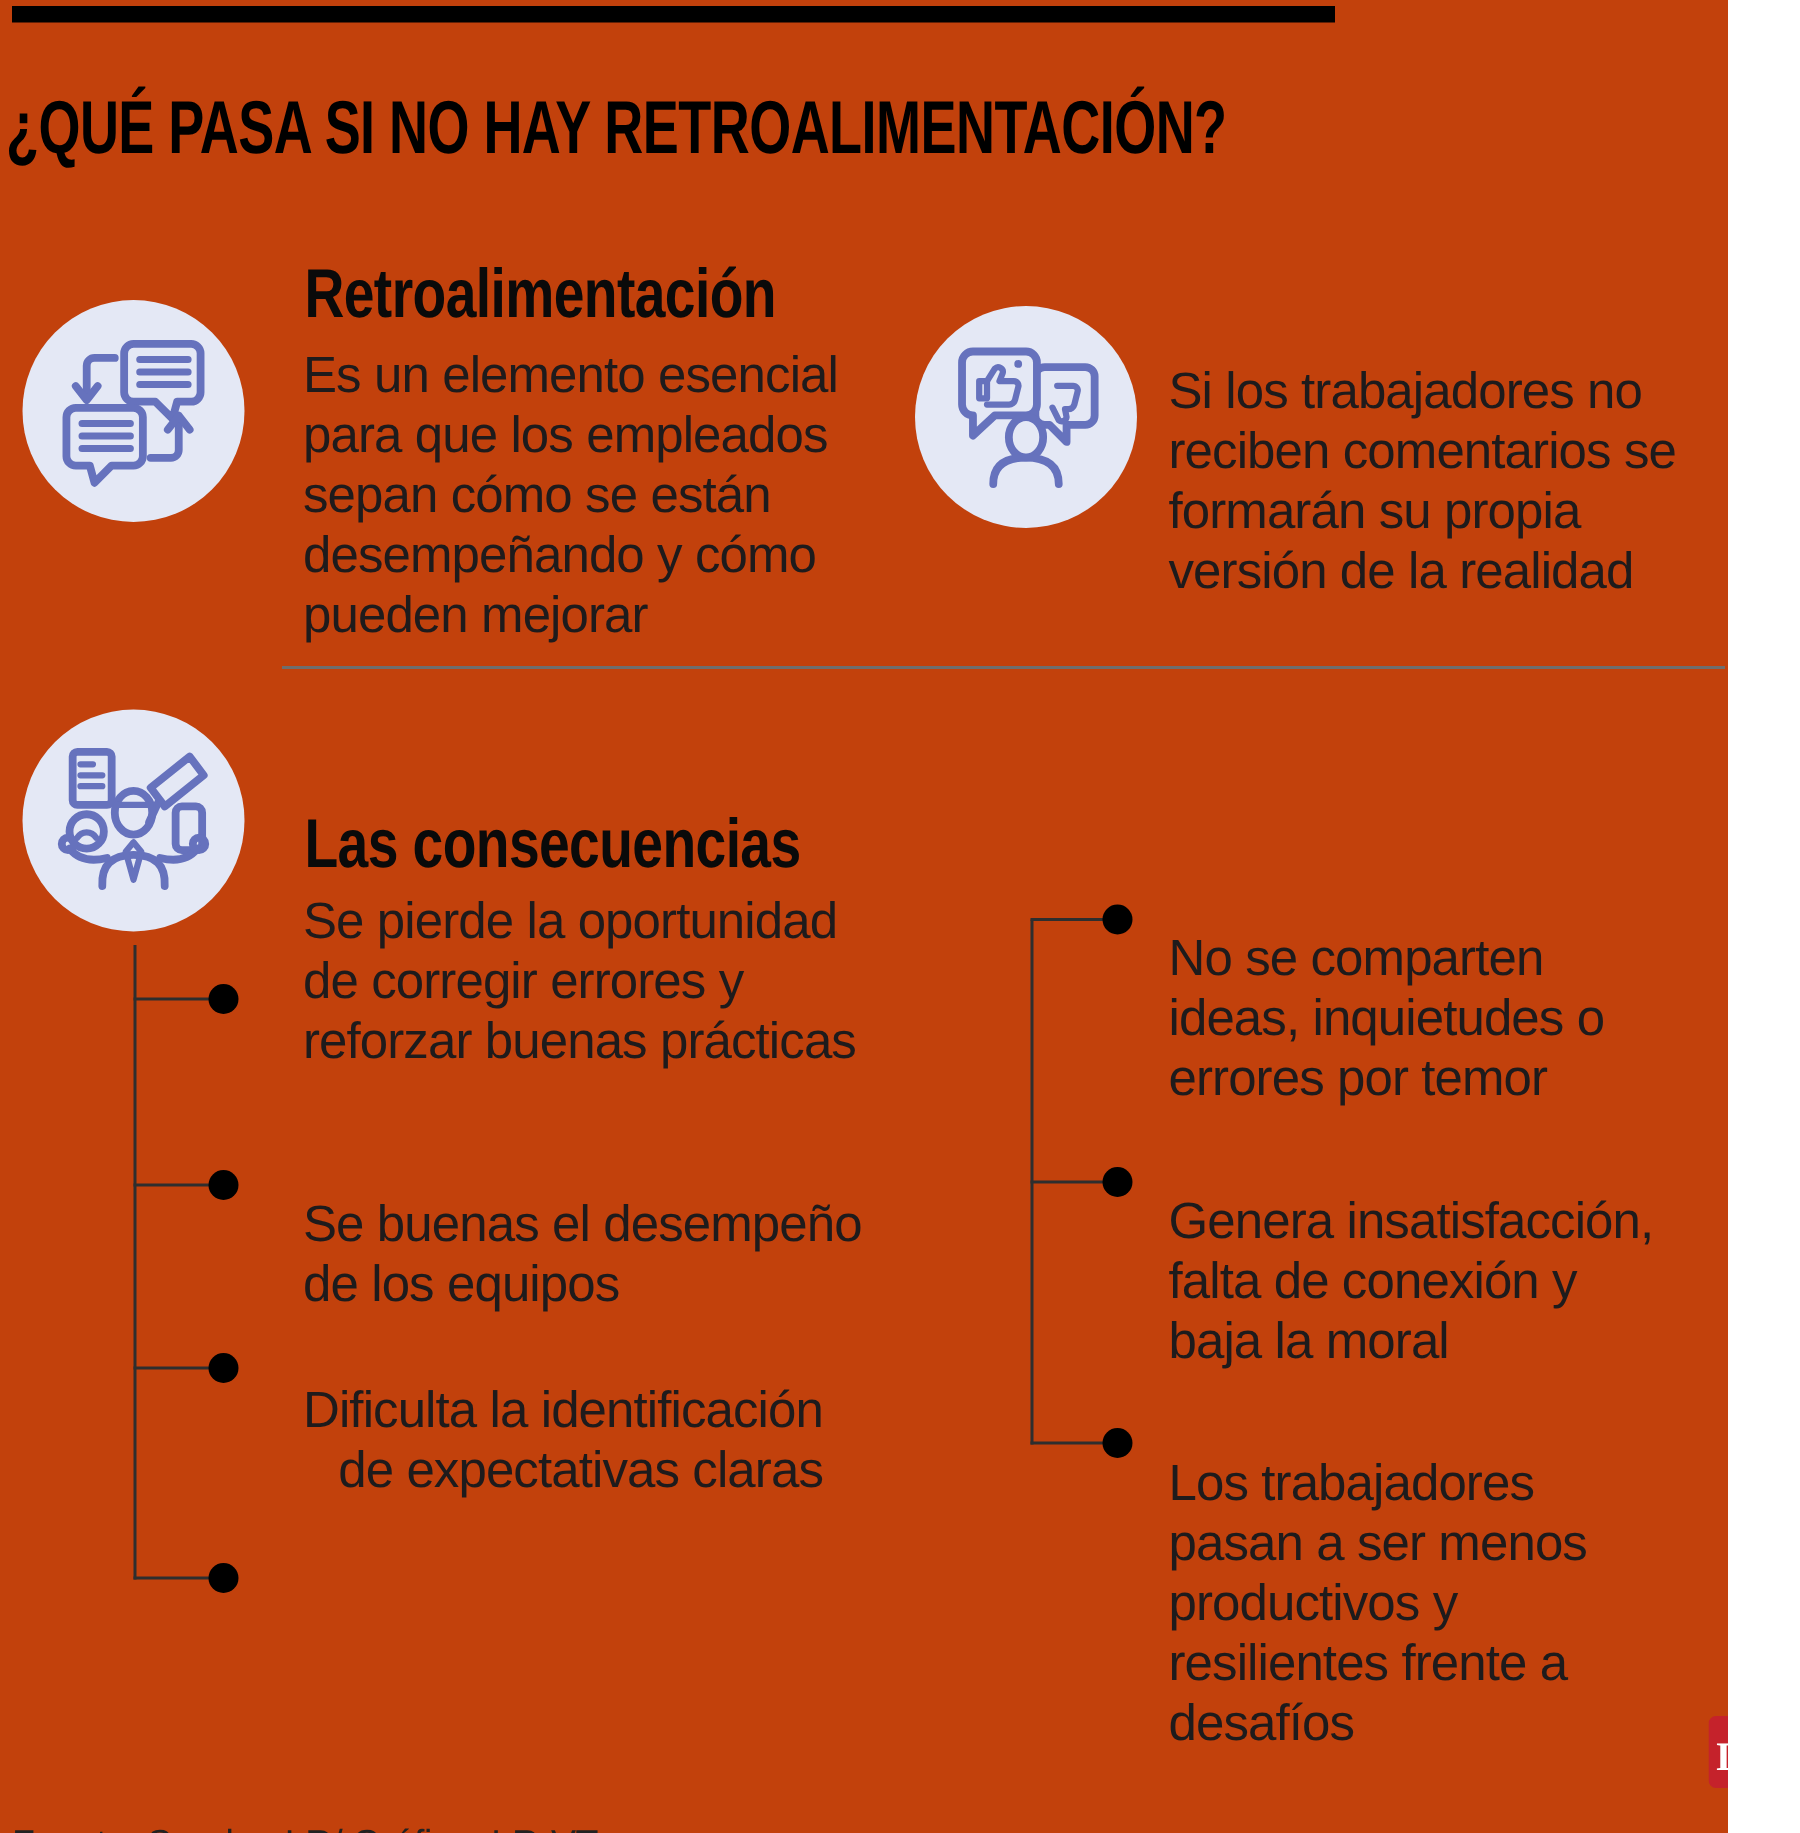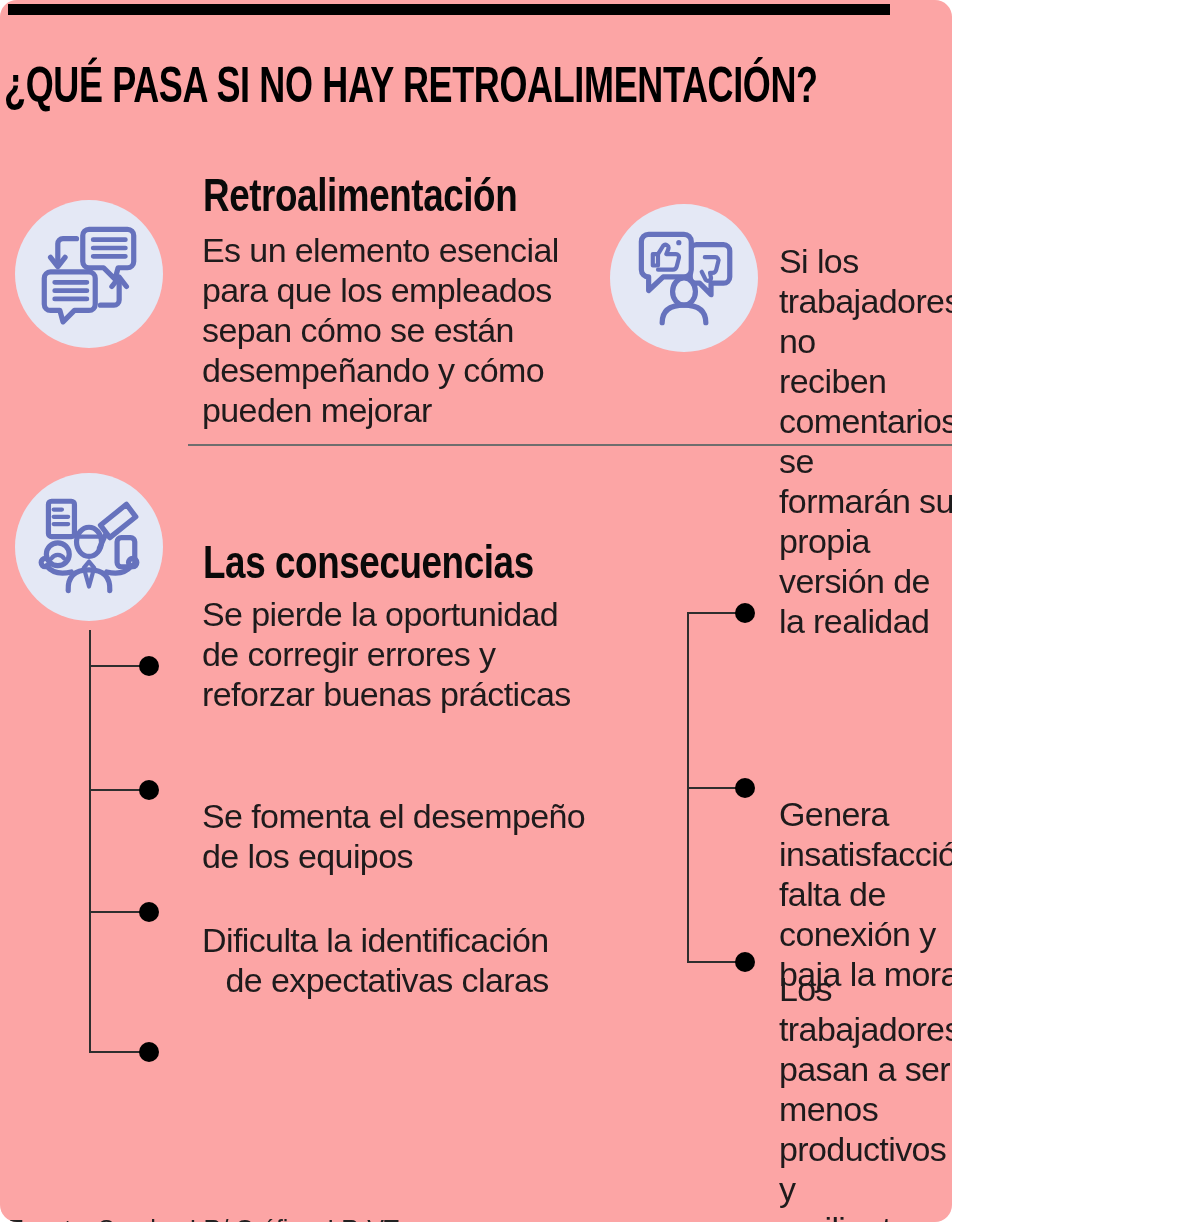--- a/index.html
+++ b/index.html
@@ -1,17 +1,17 @@
 <!DOCTYPE html>
 <html><head>
 <meta charset="utf-8">
 <style>
   html,body{margin:0;padding:0;background:#fff;}
-  .canvas{position:relative;width:952px;height:1222px;background:#fca5a5;overflow:hidden;
-          font-family:"Liberation Sans",sans-serif;color:#1e1b1c;border-radius:17px;}
+  .canvas{position:relative;width:1152px;height:1222px;background:#c2410c;overflow:hidden;
+          font-family:"Liberation Sans",sans-serif;color:#1e1b1c;}
   .abs{position:absolute;}
 
   .top-bar{left:8px;top:4px;width:882px;height:11px;background:#000;}
   .main-title{left:4px;top:22px;font-size:50px;line-height:58px;font-weight:bold;color:#000;
               letter-spacing:-0.5px;white-space:nowrap;transform:scaleX(0.72);transform-origin:left top;}
 
   .section-heading{font-size:46px;line-height:48px;font-weight:bold;color:#0a0a0a;letter-spacing:-0.5px;
                    white-space:nowrap;transform:scaleX(0.8);transform-origin:left top;}
   #heading-feedback{left:203px;top:133px;}
   #heading-consequences{left:203px;top:500px;}
@@ -142,32 +142,35 @@
   <div class="abs hline" id="hl-l2"></div>
   <div class="abs hline" id="hl-l3"></div>
   <div class="abs hline" id="hl-l4"></div>
   <div class="abs dot" id="dot-l1"></div>
   <div class="abs dot" id="dot-l2"></div>
   <div class="abs dot" id="dot-l3"></div>
   <div class="abs dot" id="dot-l4"></div>
   <p class="abs body-text" id="btext-l1">Se pierde la oportunidad
 de corregir errores y
 reforzar buenas prácticas</p>
-  <p class="abs body-text" id="btext-l2">Se fomenta el desempeño
+  <p class="abs body-text" id="btext-l2">Se buenas el desempeño
 de los equipos</p>
   <p class="abs body-text" id="btext-l3">Dificulta la identificación
 de expectativas claras</p>
 
   <div class="abs vline" id="vline-right"></div>
   <div class="abs hline" id="hl-r1"></div>
   <div class="abs hline" id="hl-r2"></div>
   <div class="abs hline" id="hl-r3"></div>
   <div class="abs dot" id="dot-r1"></div>
   <div class="abs dot" id="dot-r2"></div>
   <div class="abs dot" id="dot-r3"></div>
+  <p class="abs body-text" id="btext-r1">No se comparten
+ideas, inquietudes o
+errores por temor</p>
   <p class="abs body-text" id="btext-r2">Genera insatisfacción,
 falta de conexión y
 baja la moral</p>
   <p class="abs body-text" id="btext-r3">Los trabajadores
 pasan a ser menos
 productivos y
 resilientes frente a
 desafíos</p>
 
   <p class="abs footer-source">Fuente: Sondeo LR/ Gráfico: LR-VT</p>

